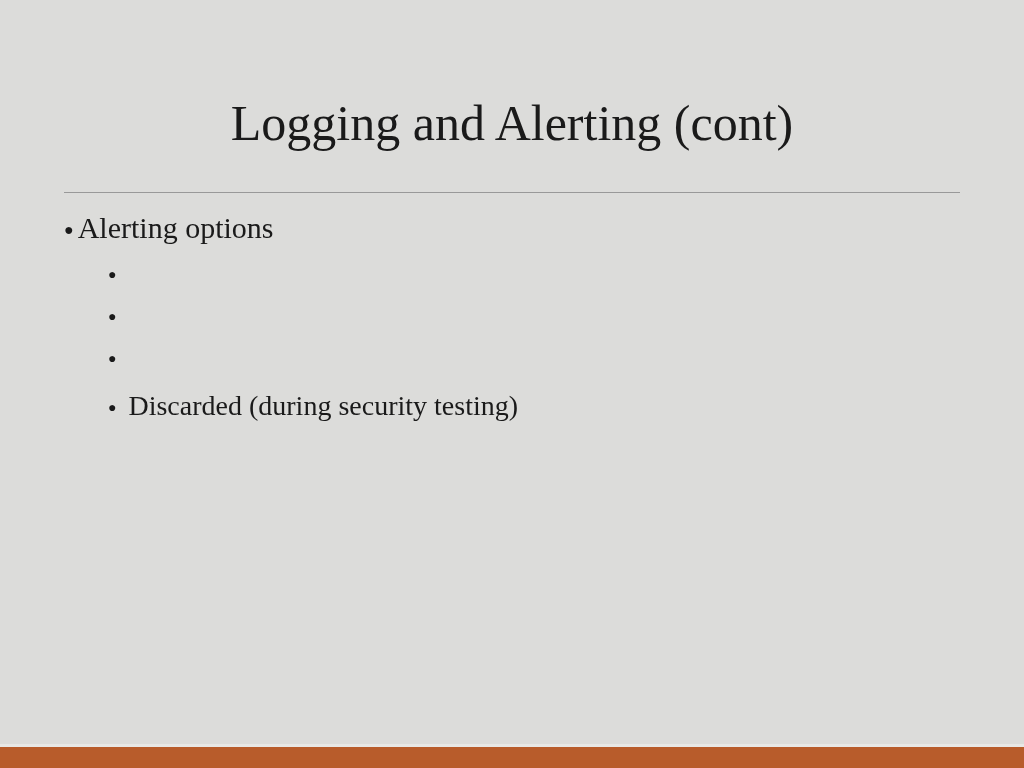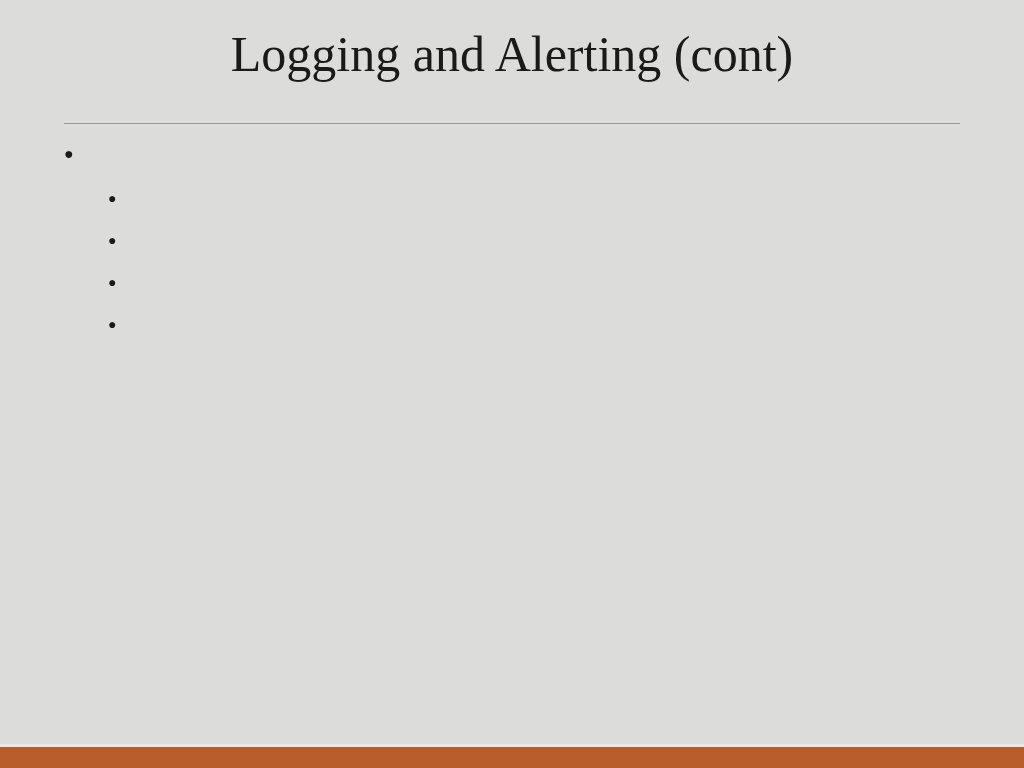--- a/index.html
+++ b/index.html
@@ -13,21 +13,21 @@
       background: #dcdcda;
       font-family: 'Times New Roman', Times, serif;
       color: #1a1a1a;
       position: relative;
       overflow: hidden;
     }
     .slide {
       width: 100%;
       height: 100%;
       position: relative;
-      padding-top: 25px;
+      padding-top: 94px;
     }
     .title {
       font-size: 50px;
       font-weight: normal;
       text-align: center;
       margin-bottom: 40px;
     }
     .divider {
       border: none;
       border-top: 1px solid #999;
@@ -76,28 +76,30 @@
   </style>
 </head>
 <body>
 
 <div class="slide">
   <h1 class="title">Logging and Alerting (cont)</h1>
   <hr class="divider">
   <div class="content">
     <div class="bullet-l1">
       <span class="dot">●</span>
+      <span>Alerting options</span>
     </div>
     <div class="bullet-l2">
       <span class="dot">●</span>
     </div>
     <div class="bullet-l2">
       <span class="dot">●</span>
     </div>
     <div class="bullet-l2">
       <span class="dot">●</span>
     </div>
     <div class="bullet-l2">
       <span class="dot">●</span>
+      <span>Discarded (during security testing)</span>
     </div>
   </div>
   <div class="footer-bar"></div>
 </div>
 
 </body></html>

